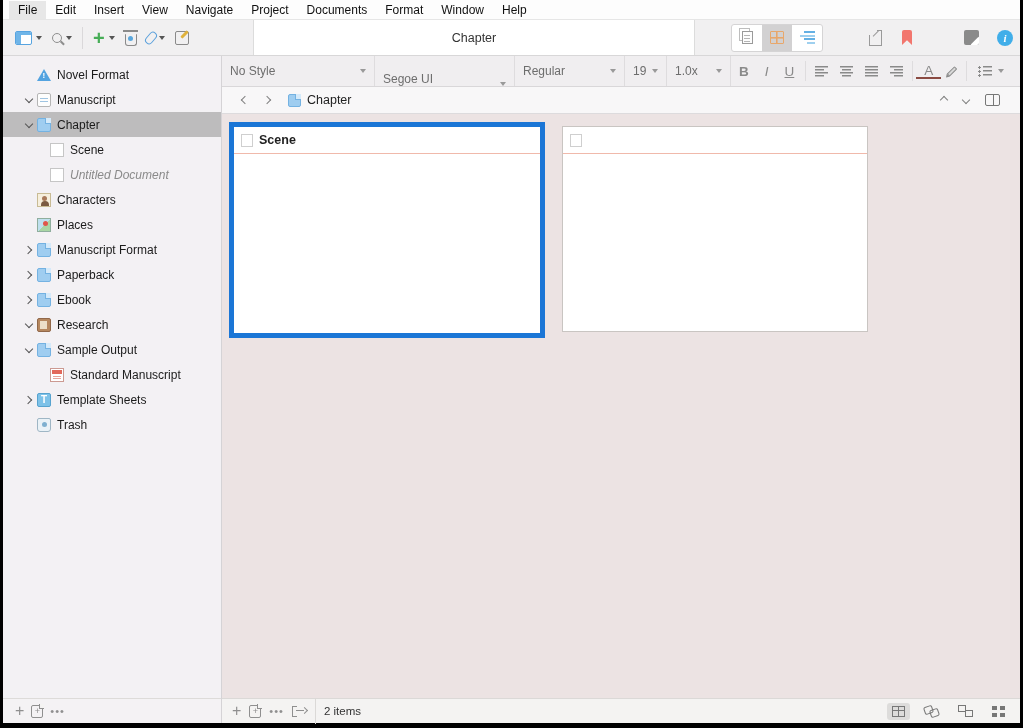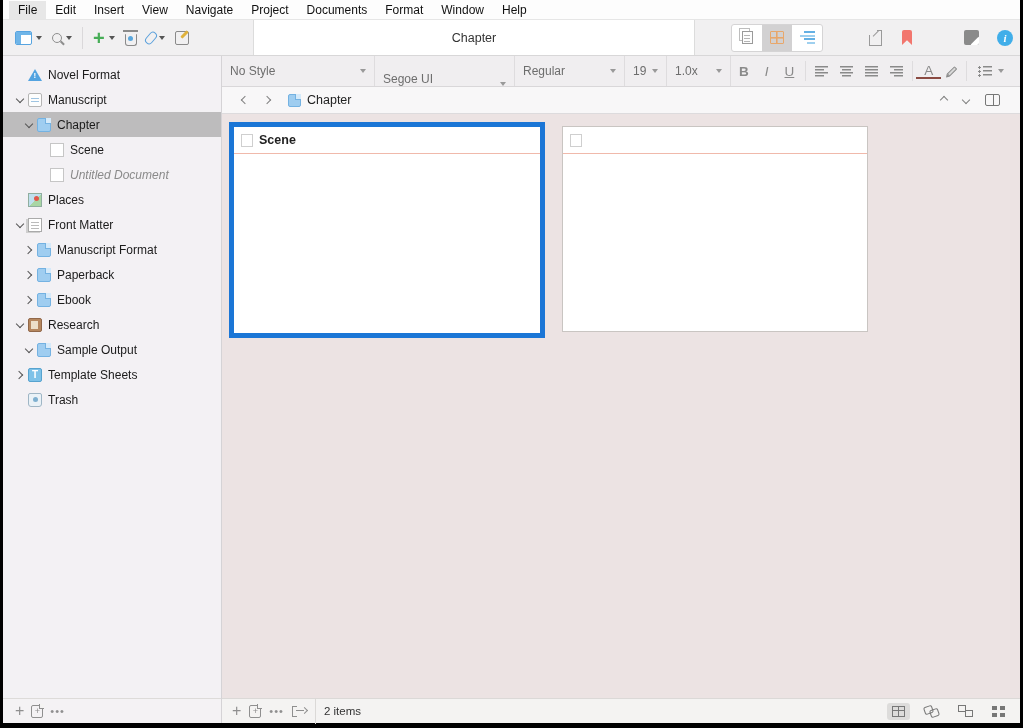--- a/index.html
+++ b/index.html
@@ -79,21 +79,21 @@
              justify-content:center; margin-left:18px; }
 
   
   .content { flex:1; display:flex; min-height:0; }
 
   
   .sidebar { width:219px; background:#f3f1f4; border-right:1px solid #d5d3d6;
              display:flex; flex-direction:column; }
   .tree { flex:1; padding-top:6px; overflow:hidden; }
   .tree-row { height:25px; display:flex; align-items:center; font-size:12px; color:#1b1b1b; }
-  .tree-row[data-level="0"] { padding-left:11px; }
+  .tree-row[data-level="0"] { padding-left:20px; }
   .tree-row[data-level="1"] { padding-left:20px; }
   .tree-row[data-level="2"] { padding-left:33px; }
   .tree-row.selected { background:#bdbcbd; }
   .chev-slot { width:14px; height:14px; position:relative; flex:none; }
   .tree-row[data-chevron="down"] .chev-slot::after,
   .tree-row[data-chevron="right"] .chev-slot::after {
       content:""; position:absolute; left:3px; top:3px; width:5px; height:5px;
       border-right:1.4px solid #555; border-bottom:1.4px solid #555; }
   .tree-row[data-chevron="down"] .chev-slot::after { transform:rotate(45deg); }
   .tree-row[data-chevron="right"] .chev-slot::after { transform:rotate(-45deg); left:2px; top:4px; }
@@ -336,28 +336,28 @@
             <span class="icon" data-icon="document"></span>
             <span class="tree-label">Scene</span>
           </div>
           <div class="tree-row" data-level="2">
             <span class="chev-slot"></span>
             <span class="icon" data-icon="document"></span>
             <span class="tree-label italic">Untitled Document</span>
           </div>
           <div class="tree-row" data-level="0">
             <span class="chev-slot"></span>
+            <span class="icon" data-icon="characters"></span>
+            <span class="tree-label">Characters</span>
+          </div>
+          <div class="tree-row" data-level="0">
+            <span class="chev-slot"></span>
             <span class="icon" data-icon="places"></span>
             <span class="tree-label">Places</span>
           </div>
-          <div class="tree-row" data-level="0" data-chevron="down">
-            <span class="chev-slot"></span>
-            <span class="icon" data-icon="front-matter"></span>
-            <span class="tree-label">Front Matter</span>
-          </div>
           <div class="tree-row" data-level="1" data-chevron="right">
             <span class="chev-slot"></span>
             <span class="icon" data-icon="folder"></span>
             <span class="tree-label">Manuscript Format</span>
           </div>
           <div class="tree-row" data-level="1" data-chevron="right">
             <span class="chev-slot"></span>
             <span class="icon" data-icon="folder"></span>
             <span class="tree-label">Paperback</span>
           </div>
@@ -368,20 +368,25 @@
           </div>
           <div class="tree-row" data-level="0" data-chevron="down">
             <span class="chev-slot"></span>
             <span class="icon" data-icon="research"></span>
             <span class="tree-label">Research</span>
           </div>
           <div class="tree-row" data-level="1" data-chevron="down">
             <span class="chev-slot"></span>
             <span class="icon" data-icon="folder"></span>
             <span class="tree-label">Sample Output</span>
+          </div>
+          <div class="tree-row" data-level="2">
+            <span class="chev-slot"></span>
+            <span class="icon" data-icon="pdf"></span>
+            <span class="tree-label">Standard Manuscript</span>
           </div>
           <div class="tree-row" data-level="0" data-chevron="right">
             <span class="chev-slot"></span>
             <span class="icon" data-icon="template-sheets"></span>
             <span class="tree-label">Template Sheets</span>
           </div>
           <div class="tree-row" data-level="0">
             <span class="chev-slot"></span>
             <span class="icon" data-icon="trash"></span>
             <span class="tree-label">Trash</span>

